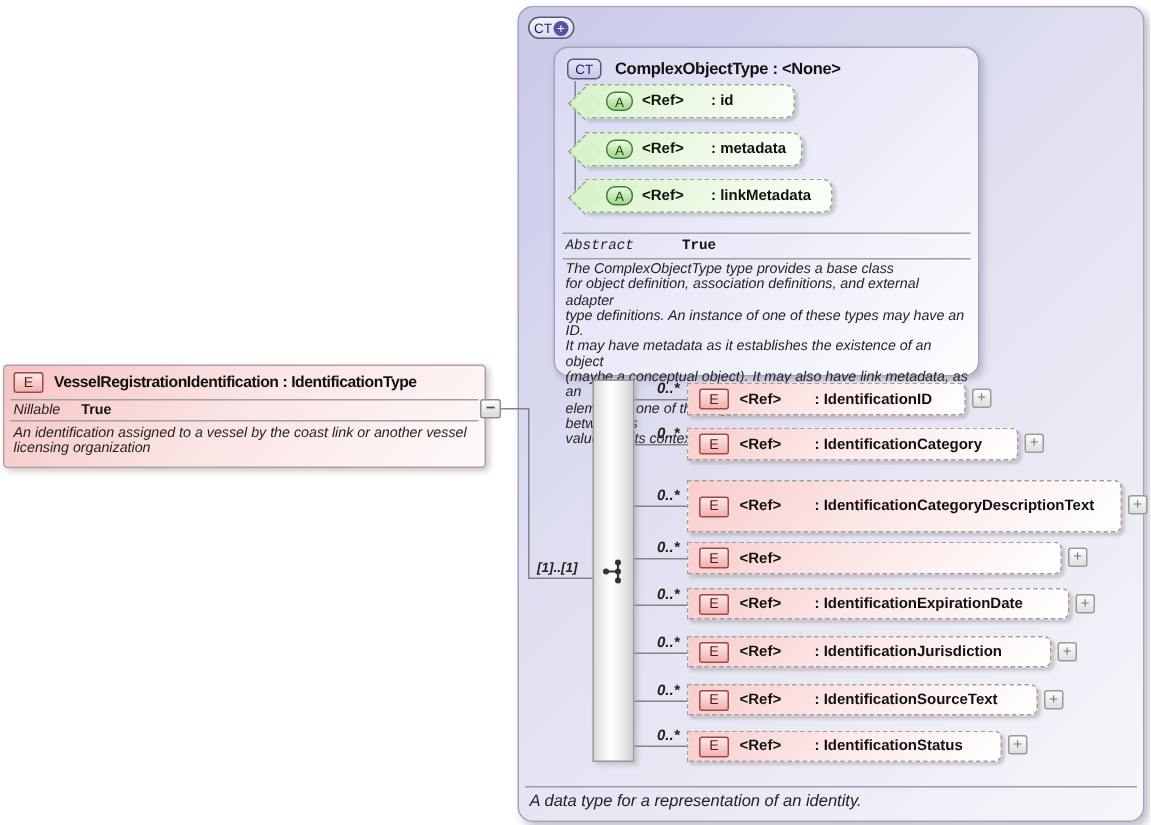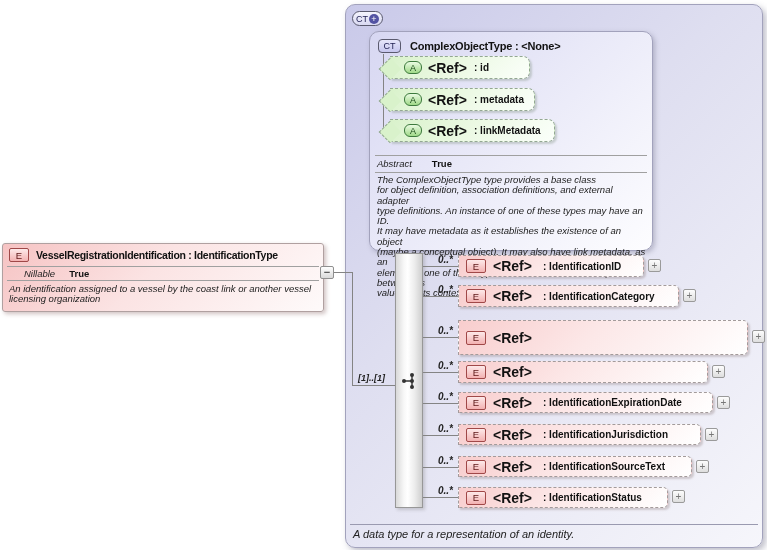--- a/index.html
+++ b/index.html
@@ -38,21 +38,21 @@
         color:#222;white-space:pre-line;}
   .leftbox{position:absolute;left:2px;top:243px;width:320px;height:67px;
         border:1px solid #b0a0a0;border-radius:3px;
         background:linear-gradient(135deg,#f6c3c3 0%,#fbe3e3 45%,#fefafa 100%);
         box-shadow:2px 2px 4px rgba(150,120,120,.45);}
   .erow{position:absolute;left:458px;height:22px;display:flex;align-items:center;
         padding-left:7px;box-sizing:border-box;
         border:1px dashed #a39b9b;border-radius:0 5px 5px 0;
         background:linear-gradient(135deg,#f8cdcd 0%,#fce7e7 45%,#ffffff 100%);
         box-shadow:2px 2px 2px rgba(130,110,110,.3);}
-  .ref{font-weight:bold;font-size:14px;width:50px;flex:none;white-space:nowrap;}
+  .ref{font-weight:bold;font-size:10px;width:50px;flex:none;white-space:nowrap;}
   .ename{font-weight:bold;font-size:10px;white-space:nowrap;line-height:13px;}
   .erow .b-e{margin-right:7px;}
   .erow.wrap .ename{white-space:normal;overflow-wrap:anywhere;}
   .attr{position:absolute;height:23px;display:flex;align-items:center;
         padding-left:14px;box-sizing:border-box;
         border:1px dashed #93a793;border-left:none;border-radius:0 7px 7px 0;
         background:linear-gradient(135deg,#d9f2cb 0%,#ecf9e4 50%,#fbfffa 100%);
         box-shadow:2px 2px 2px rgba(110,130,110,.3);}
   .attr::before{content:'';position:absolute;left:-8px;top:3.5px;width:15px;height:15px;
         transform:rotate(45deg);background:#d9f2cb;
@@ -109,21 +109,21 @@
         <span class="ref">&lt;Ref&gt;</span>
         <span class="aname">: metadata</span>
       </div>
       <div class="attr" style="left:20px;top:87px;width:165px;">
         <span class="badge b-a">A</span>
         <span class="ref">&lt;Ref&gt;</span>
         <span class="aname">: linkMetadata</span>
       </div>
 
       <div class="sep" style="left:5px;top:123px;width:272px;"></div>
-      <div class="ph" style="left:7px;top:126px;gap:4px;">
+      <div class="ph" style="left:7px;top:126px;gap:16px;font-family:Liberation Mono, monospace;">
         <span class="proplabel">Abstract</span>
         <span class="propvalue" style="margin-left:16px;">True</span>
       </div>
       <div class="sep" style="left:5px;top:140px;width:272px;"></div>
       <div class="desc" style="left:7px;top:143px;width:270px;">The ComplexObjectType type provides a base class
 for object definition, association definitions, and external adapter
 type definitions. An instance of one of these types may have an ID.
 It may have metadata as it establishes the existence of an object
 (maybe a conceptual object). It may also have link metadata, as an
 element of one of these types establishes a relationship between its
@@ -176,20 +176,21 @@
   <div class="erow" style="top:285px;width:221px;">
     <span class="badge b-e">E</span>
     <span class="ref">&lt;Ref&gt;</span>
     <span class="ename">: IdentificationCategory</span>
   </div>
   <div class="plusbox" style="left:683px;top:289px;">+</div>
 
   <div class="erow wrap" style="top:320px;width:290px;height:35px;">
     <span class="badge b-e">E</span>
     <span class="ref">&lt;Ref&gt;</span>
+    <span class="ename">: IdentificationCategoryDescriptionText</span>
   </div>
   <div class="plusbox" style="left:752px;top:330px;">+</div>
 
   <div class="erow" style="top:361px;width:250px;">
     <span class="badge b-e">E</span>
     <span class="ref">&lt;Ref&gt;</span>
   </div>
   <div class="plusbox" style="left:712px;top:365px;">+</div>
 
   <div class="erow" style="top:392px;width:255px;height:21px;">
@@ -219,21 +220,21 @@
     <span class="ename">: IdentificationStatus</span>
   </div>
   <div class="plusbox" style="left:672px;top:490px;">+</div>
 
   <div class="leftbox">
     <div class="ph" style="left:6px;top:4px;gap:7px;">
       <span class="badge b-e">E</span>
       <span class="ptitle" style="font-size:10.5px;letter-spacing:-0.3px;">VesselRegistrationIdentification : IdentificationType</span>
     </div>
     <div class="sep" style="left:4px;top:22px;width:312px;"></div>
-    <div class="ph" style="left:21px;top:24px;">
+    <div class="ph" style="left:6px;top:24px;">
       <span class="proplabel">Nillable</span>
       <span class="propvalue" style="margin-left:14px;">True</span>
     </div>
     <div class="sep" style="left:4px;top:36px;width:312px;"></div>
     <div class="desc" style="left:6px;top:40px;width:308px;">An identification assigned to a vessel by the coast link or another vessel
 licensing organization</div>
   </div>
 
   <div class="expander" style="left:320px;top:266px;">−</div>
 

